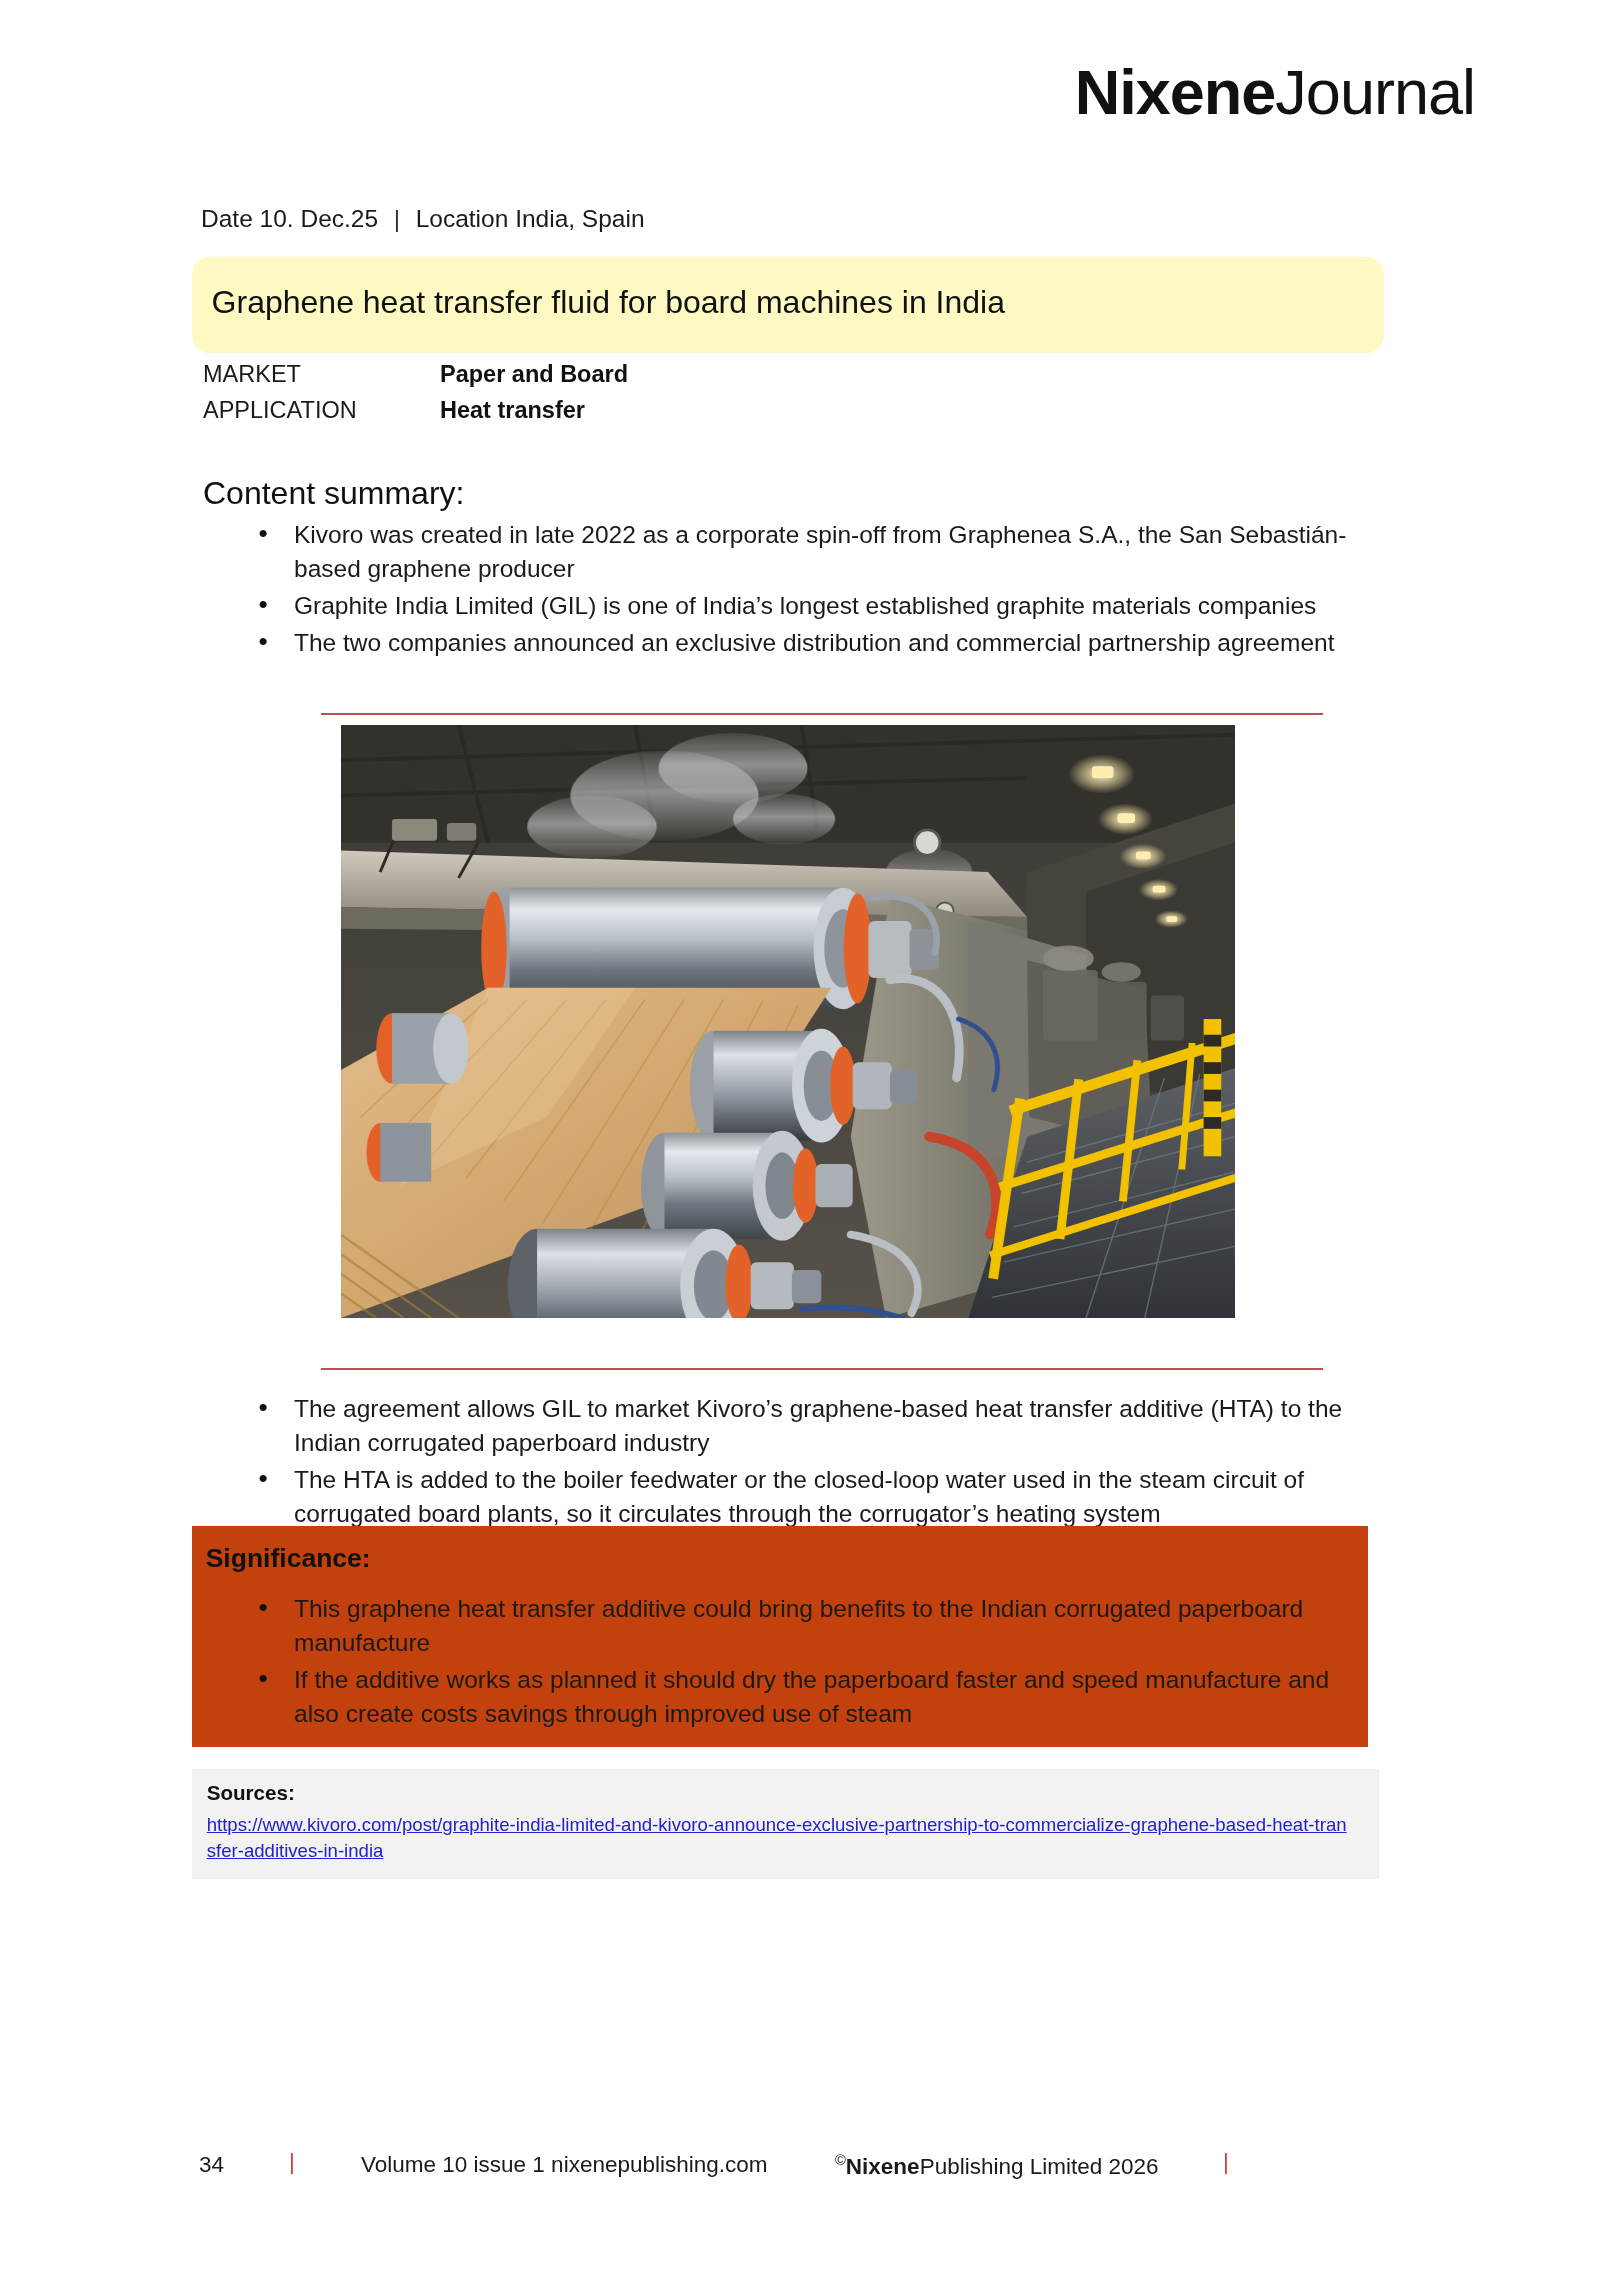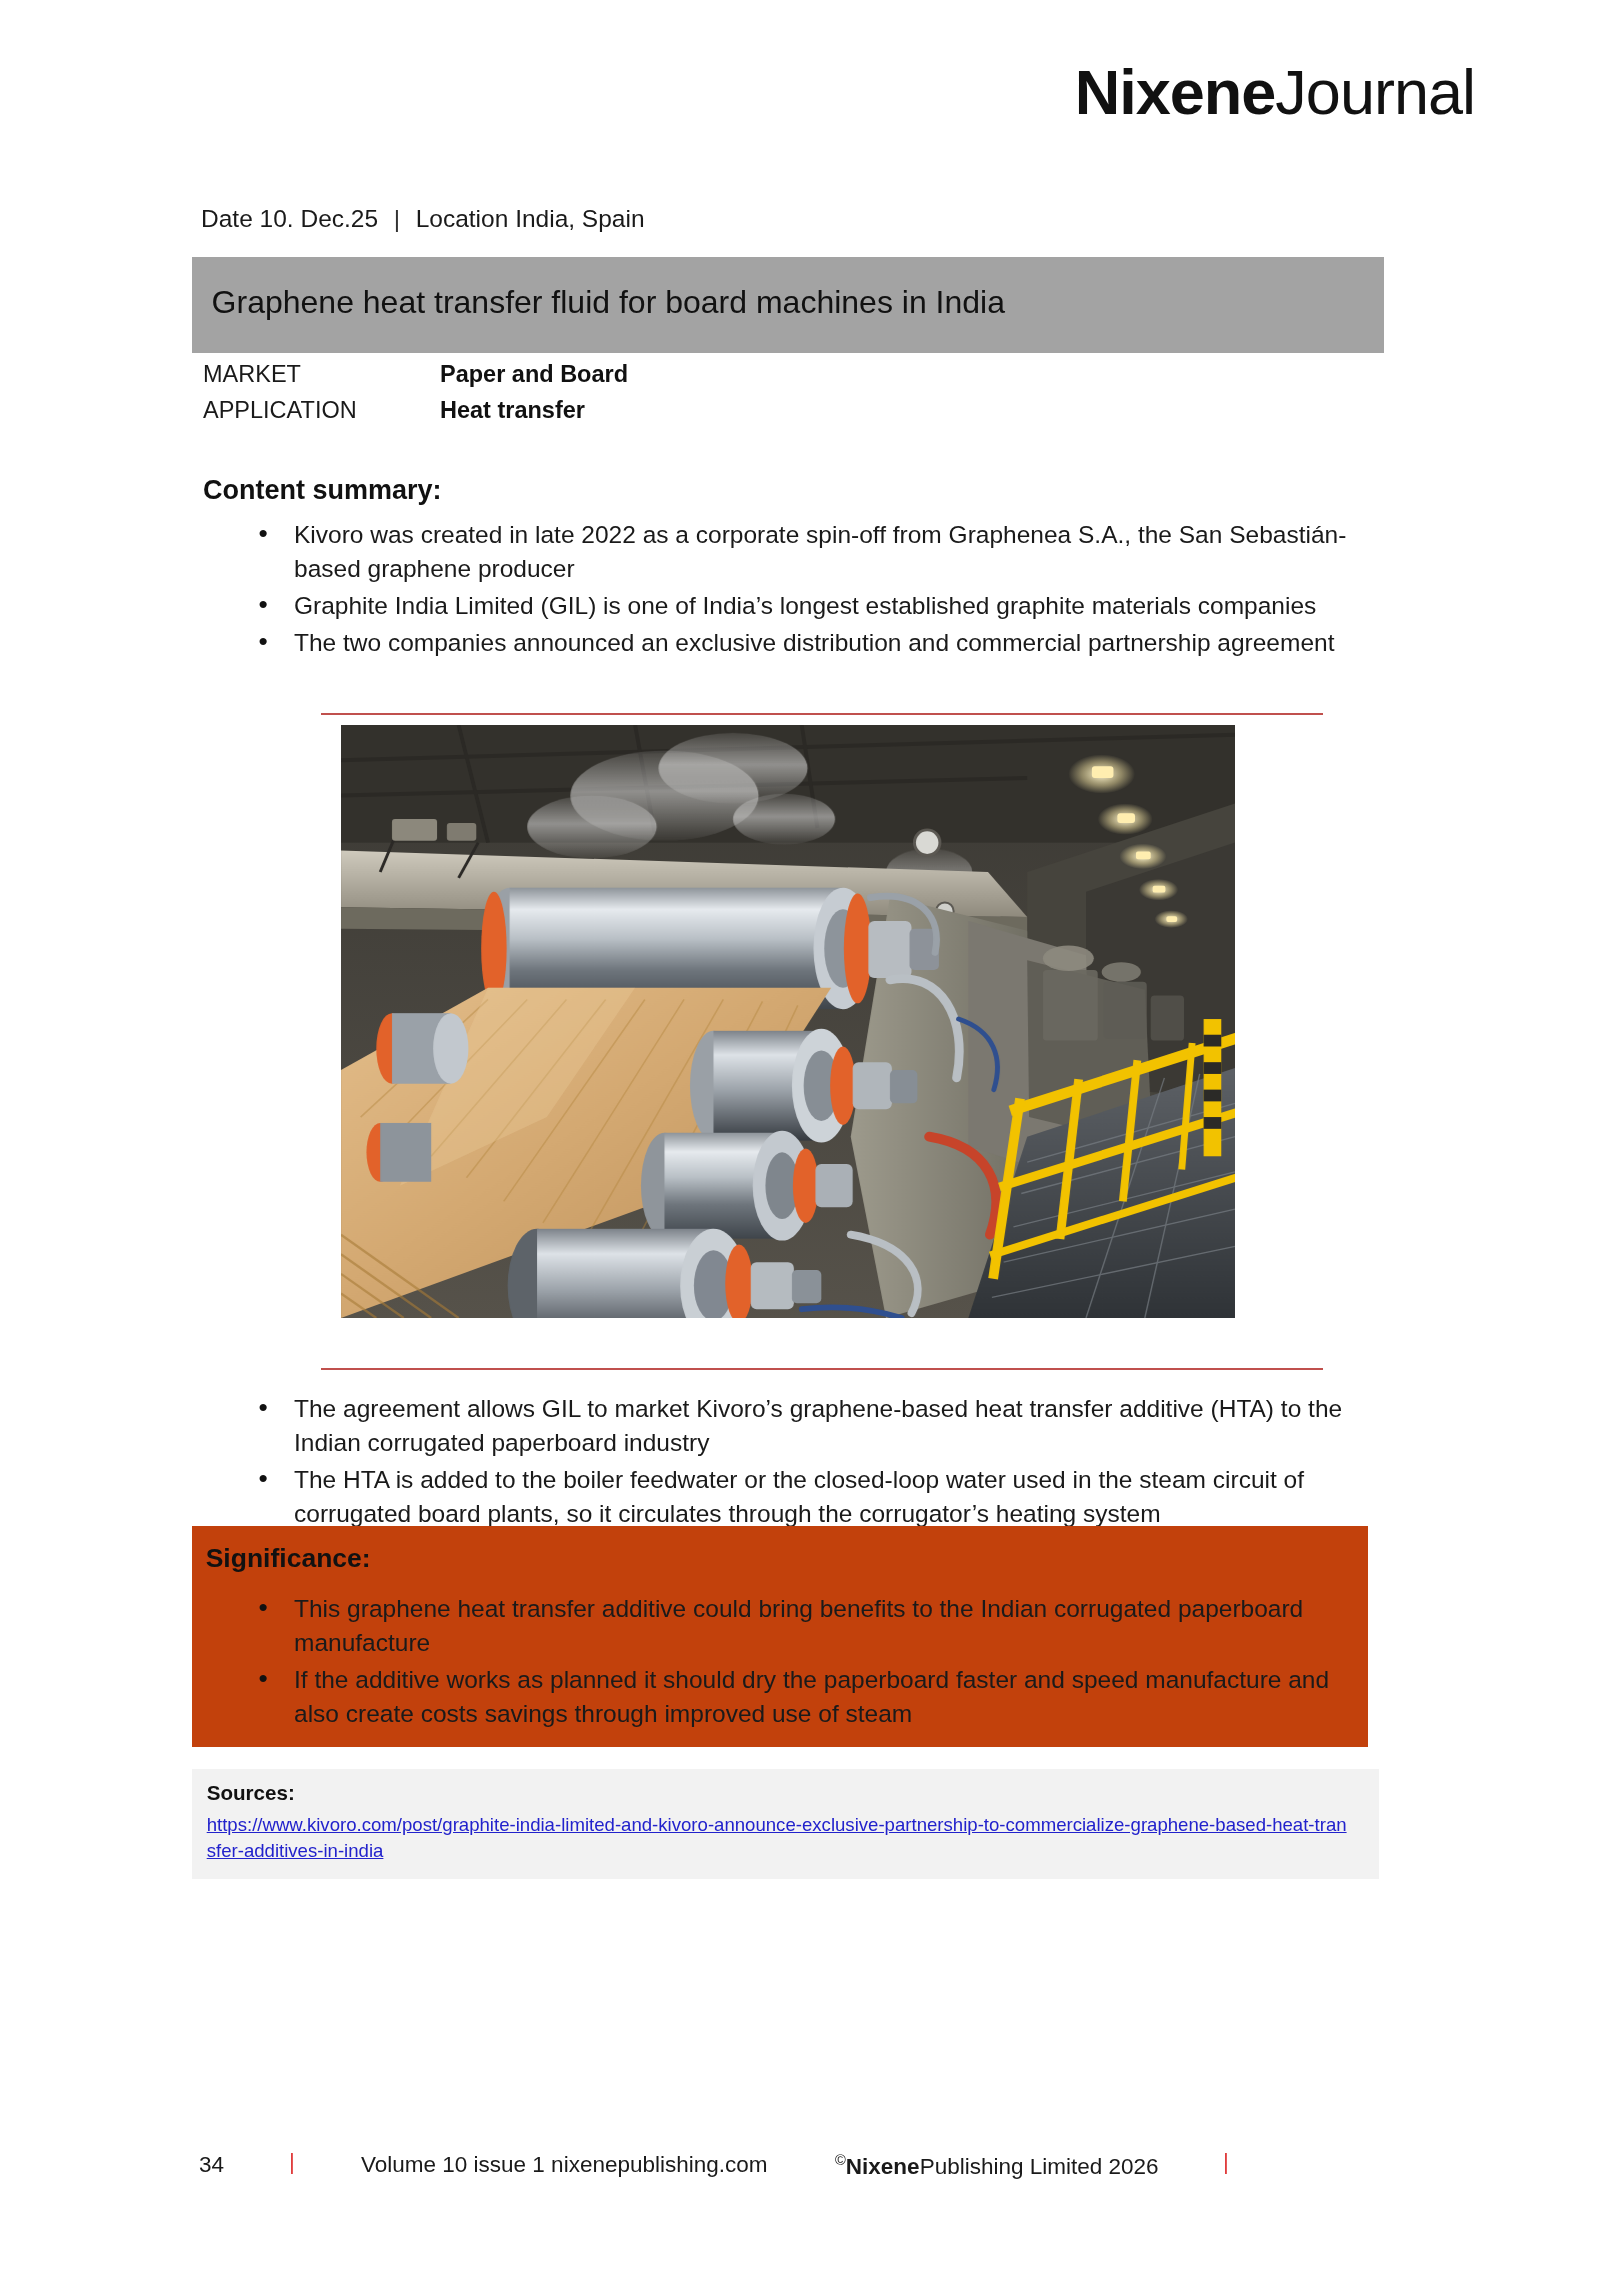--- a/index.html
+++ b/index.html
@@ -51,21 +51,22 @@
     color: #333;
   }
 
   
   .title-banner {
     position: absolute;
     top: 257px;
     left: 192px;
     width: 1192px;
     height: 96px;
-    background: #a3a3a3;
+    background: #fef9c3;
+    border-radius: 17px;
   }
   .title-banner .title-text {
     position: absolute;
     left: 19.6px;
     top: 27.4px;
     font-size: 32px;
     font-weight: 400;
     color: #111;
     white-space: nowrap;
   }
@@ -92,22 +93,22 @@
     font-size: 23.5px;
     font-weight: 700;
     color: #111;
   }
 
   
   .section-heading {
     position: absolute;
     left: 203px;
     top: 475px;
-    font-size: 27px;
-    font-weight: 700;
+    font-size: 32px;
+    font-weight: 400;
     color: #111;
   }
 
   
   .bullets {
     position: absolute;
     list-style: none;
     margin: 0;
     padding: 0;
   }

